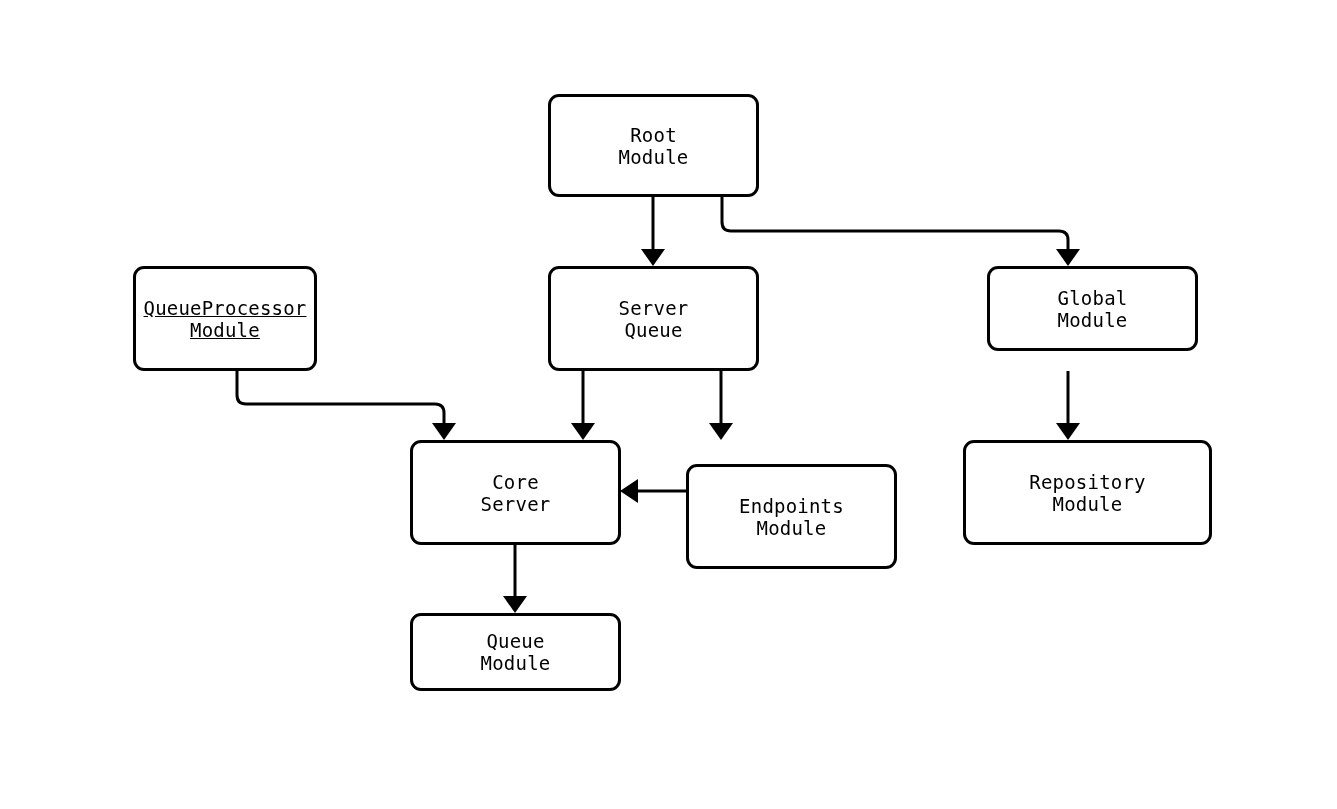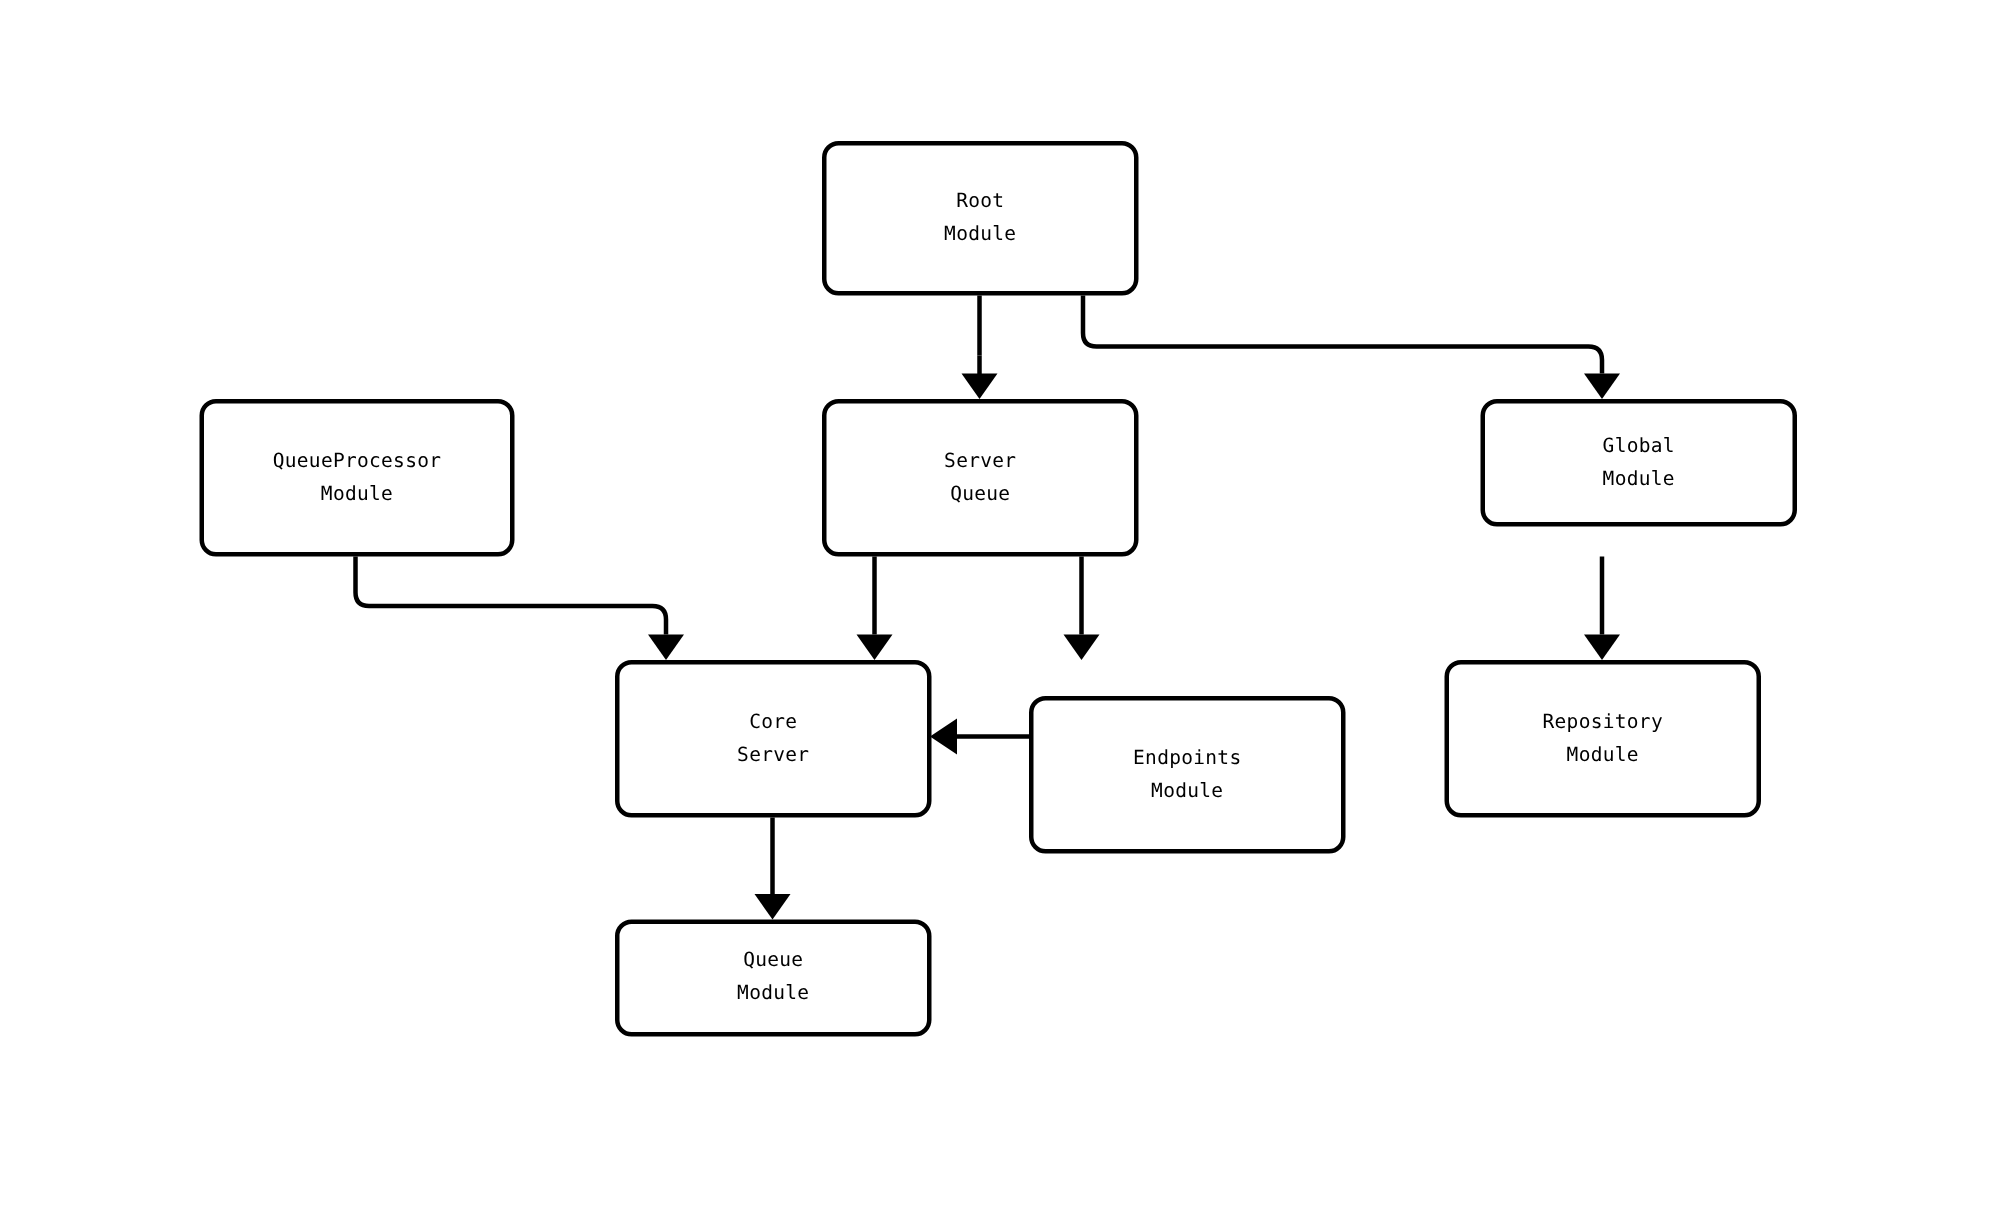--- a/index.html
+++ b/index.html
@@ -33,21 +33,21 @@
     border-radius: 11px;
     background: #ffffff;
     display: flex;
     align-items: center;
     justify-content: center;
     text-align: center;
     z-index: 2;
   }
   .node-label {
     font-family: "DejaVu Sans Mono", "Liberation Mono", monospace;
-    font-size: 13px;
+    font-size: 19px;
     line-height: 22px;
     color: #000000;
     letter-spacing: 0.2px;
     white-space: pre-line;
     font-weight: 500;
   }
 </style>
 </head>
 <body>
 
@@ -100,21 +100,21 @@
       <path d="M1068,371 L1068,423" stroke="#000000" stroke-width="3" fill="none"></path>
       <path d="M1056,423 L1080,423 L1068,440 Z" fill="#000000"></path>
     </g>
   </svg>
 
   <div class="node" style="left:548px; top:94px; width:211px; height:103px;">
     <span class="node-label">Root
 Module</span>
   </div>
 
-  <div class="node" style="left:133px; top:266px; width:210px; height:105px;">
+  <div class="node" style="left:133px; top:266px; width:184px; height:105px;text-decoration:underline;">
     <span class="node-label">QueueProcessor
 Module</span>
   </div>
 
   <div class="node" style="left:548px; top:266px; width:211px; height:105px;">
     <span class="node-label">Server
 Queue</span>
   </div>
 
   <div class="node" style="left:963px; top:266px; width:211px; height:85px;margin-left:24px;">
@@ -125,21 +125,21 @@
   <div class="node" style="left:410px; top:440px; width:211px; height:105px;">
     <span class="node-label">Core
 Server</span>
   </div>
 
   <div class="node" style="left:686px; top:464px; width:211px; height:105px;">
     <span class="node-label">Endpoints
 Module</span>
   </div>
 
-  <div class="node" style="left:963px; top:440px; width:211px; height:105px;">
+  <div class="node" style="left:963px; top:440px; width:249px; height:105px;">
     <span class="node-label">Repository
 Module</span>
   </div>
 
   <div class="node" style="left:410px; top:613px; width:211px; height:78px;">
     <span class="node-label">Queue
 Module</span>
   </div>
 
 </div>

